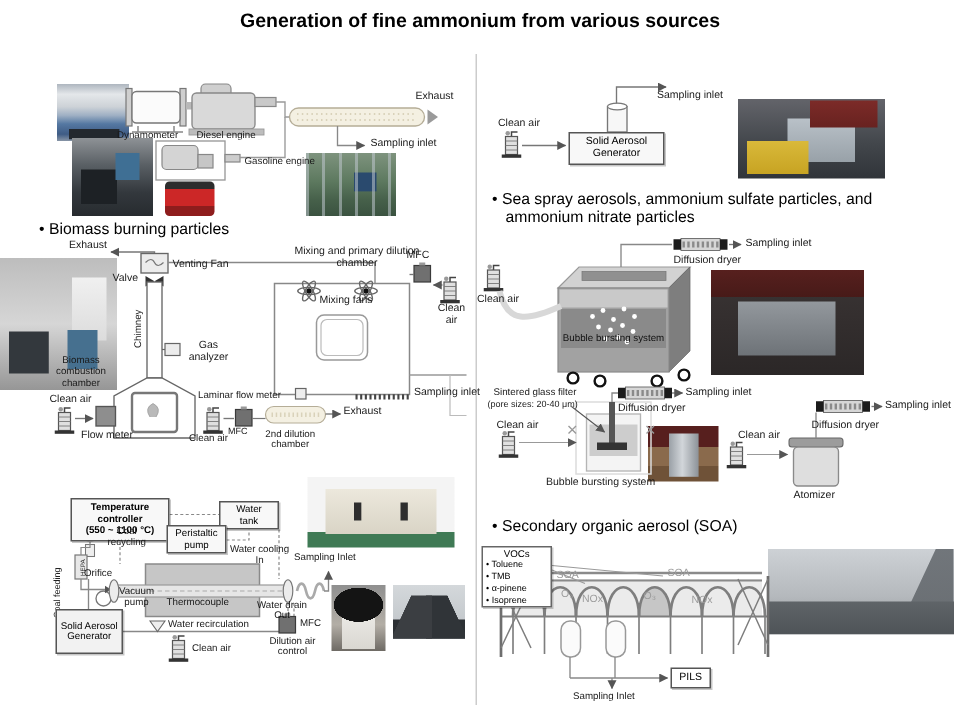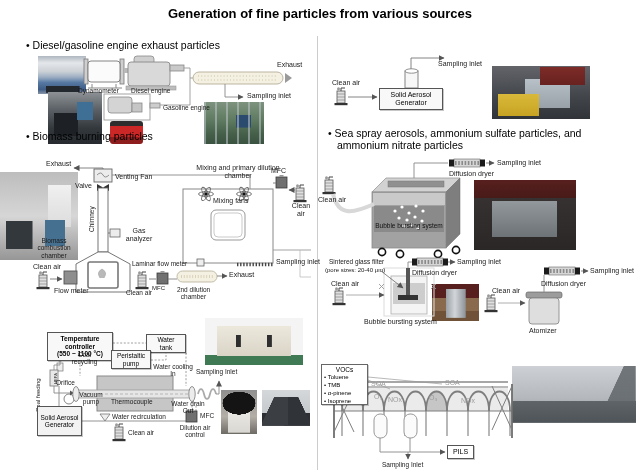--- a/index.html
+++ b/index.html
@@ -74,21 +74,21 @@
   #vocbox { position:absolute; left:321px; top:364px; width:47px; height:41px;
     border:1px solid #666; background:#fff; box-shadow:1px 1px 0 rgba(0,0,0,.2);
     font-size:6px; line-height:1.3; padding:1px 2px; }
   #vocbox .vt { text-align:center; font-size:6.5px; }
 </style>
 </head>
 <body>
 
 <div class="page">
 
-  <div class="title">Generation of fine particles from various sources</div>
+  <div class="title">Generation of fine ammonium from various sources</div>
   <div class="divider"></div>
 
   <div class="photo" id="ph-engine"></div>
   <div class="photo" id="ph-testcell"></div>
   <div class="photo" id="ph-redgen"></div>
   <div class="photo" id="ph-green"></div>
   <div class="photo" id="ph-biomass"></div>
   <div class="photo" id="ph-furnacebox"></div>
   <div class="photo" id="ph-bucket"></div>
   <div class="photo" id="ph-pile"></div>
@@ -304,23 +304,23 @@
       <path d="M334,390 L354,432 M354,390 L334,432 M492,386 L512,430 M512,386 L492,430" stroke="#7e7e7e" stroke-width="1" fill="none"></path>
       <path d="M368,377 L442,384 M368,380 L390,389" stroke="#9a9a9a" stroke-width="0.7" fill="none"></path>
       <rect x="374" y="414" width="13" height="24" rx="6" fill="#fbfbfb" stroke="#999" stroke-width="1"></rect>
       <rect x="404" y="414" width="13" height="24" rx="6" fill="#fbfbfb" stroke="#999" stroke-width="1"></rect>
       <path d="M380,438 V452 M410,438 V452" stroke="#888" stroke-width="0.9" fill="none"></path>
       <path d="M380,452 H445" stroke="#888" stroke-width="0.9" fill="none" marker-end="url(#ar)"></path>
       <path d="M408,452 V459" stroke="#888" stroke-width="0.9" fill="none" marker-end="url(#ar)"></path>
     </g>
   </svg>
 
-  <div class="hdr" style="left:26px;top:39px">• Diesel/gasoline engine exhaust particles</div>
-  <div class="hdr" style="left:26px;top:130px">• Biomass burning particles</div>
+  <div class="hdr" style="left:26px;top:147px">• Biomass burning particles</div>
   <div class="hdr wraphdr" style="left:328px;top:127px;width:300px">• Sea spray aerosols, ammonium sulfate particles, and ammonium nitrate particles</div>
+  <div class="hdr" style="left:328px;top:345px">• Secondary organic aerosol (SOA)</div>
 
   <div class="dbox" style="left:379px;top:88px;width:64px;height:22px;font-size:7px">
     <div class="wrap" style="width:56px">Solid Aerosol Generator</div>
   </div>
   <div class="dbox" style="left:47px;top:332px;width:66px;height:29px;font-size:6.5px;font-weight:bold">
     <div>Temperature</div>
     <div>controller</div>
     <div>(550 ~ 1100 °C)</div>
   </div>
   <div class="dbox" style="left:146px;top:334px;width:40px;height:19px;font-size:6.5px">

